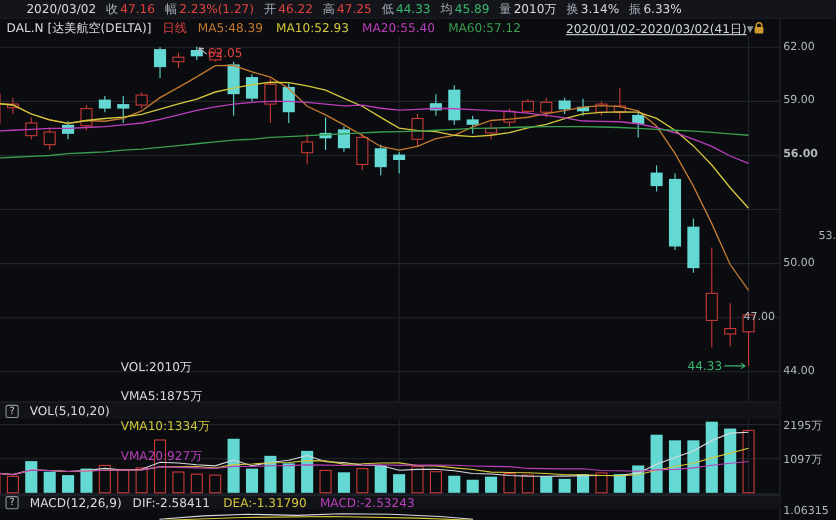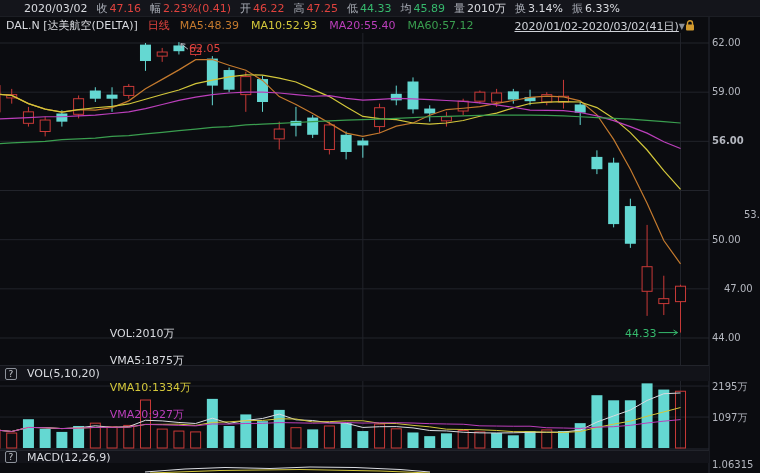--- a/index.html
+++ b/index.html
@@ -213,21 +213,21 @@
       <text x="656.52" y="336.59363" fill="#36b96d" font-size="11" text-anchor="end" font-family="DejaVu Sans, sans-serif">44.33</text>
       <path d="M 658.52 332.59363 L 677.52 332.59363 M 677.52 332.59363 l -4 -2.5 M 677.52 332.59363 l -4 2.5" stroke="#36b96d" fill="none" stroke-width="1"></path>
       <polyline points="145,472 185,469 225,467.5 270,468.5 310,467 355,467.5 400,469.5 430,472" fill="none" stroke="#d9dbe0" stroke-width="1" clip-path="url(#macdclip)"></polyline>
       <polyline points="150,473 220,470.5 300,469.5 380,471 430,473" fill="none" stroke="#d3c73b" stroke-width="1" clip-path="url(#macdclip)"></polyline>
     </svg>
 
   <div class="row1">
     <span class="wht">2020/03/02</span>
     <span id="row1-stats" style="display:flex;gap:9px;">
         <span><span class="lab">收</span><span style="color: rgb(224, 67, 62);">47.16</span></span>
-        <span><span class="lab">幅</span><span style="color: rgb(224, 67, 62);">2.23%(0.41)</span></span>
+        <span><span class="lab">幅</span><span style="color: rgb(224, 67, 62);">2.23%(1.27)</span></span>
         <span><span class="lab">开</span><span style="color: rgb(224, 67, 62);">46.22</span></span>
         <span><span class="lab">高</span><span style="color: rgb(224, 67, 62);">47.25</span></span>
         <span><span class="lab">低</span><span style="color: rgb(54, 185, 109);">44.33</span></span>
         <span><span class="lab">均</span><span style="color: rgb(54, 185, 109);">45.89</span></span>
         <span><span class="lab">量</span><span style="color: rgb(217, 219, 224);">2010万</span></span>
         <span><span class="lab">换</span><span style="color: rgb(217, 219, 224);">3.14%</span></span>
         <span><span class="lab">振</span><span style="color: rgb(217, 219, 224);">6.33%</span></span>
       </span>
   </div>
 
@@ -262,27 +262,32 @@
         <span style="color: rgb(217, 219, 224);">VOL:2010万</span>
         <span style="color: rgb(217, 219, 224);">VMA5:1875万</span>
         <span style="color: rgb(211, 199, 59);">VMA10:1334万</span>
         <span style="color: rgb(187, 63, 187);">VMA20:927万</span>
       </span>
   </div>
 
   <div class="bandrow" style="top:450px;height:13px;">
     <span class="helpbox">?</span>
     <span class="wht">MACD(12,26,9)</span>
+    <span id="macd-items" style="display:flex;gap:12px;">
+        <span style="color: rgb(217, 219, 224);">DIF:-2.58411</span>
+        <span style="color: rgb(211, 199, 59);">DEA:-1.31790</span>
+        <span style="color: rgb(187, 63, 187);">MACD:-2.53243</span>
+      </span>
   </div>
 
   <div id="axis-labels">
       <div class="overlay-label" style="left: 712px; top: 37px;">62.00</div>
       <div class="overlay-label" style="left: 712px; top: 86.167px;">59.00</div>
       <div class="overlay-label" style="left: 712px; top: 135.334px; font-weight: bold;">56.00</div>
       <div class="overlay-label" style="left: 744px; top: 184.501px; margin-top: 24px;">53.00</div>
       <div class="overlay-label" style="left: 712px; top: 233.668px;">50.00</div>
-      <div class="overlay-label" style="left: 676px; top: 282.835px; margin-left: 48px;">47.00</div>
+      <div class="overlay-label" style="left: 676px; top: 282.835px;">47.00</div>
       <div class="overlay-label" style="left: 712px; top: 332.002px;">44.00</div>
       <div class="overlay-label" style="left: 712px; top: 380.035px;">2195万</div>
       <div class="overlay-label" style="left: 712px; top: 411.032px;">1097万</div>
       <div class="overlay-label" style="left: 712px; top: 459px;">1.06315</div>
     </div>
 </div>
 
 </body></html>

